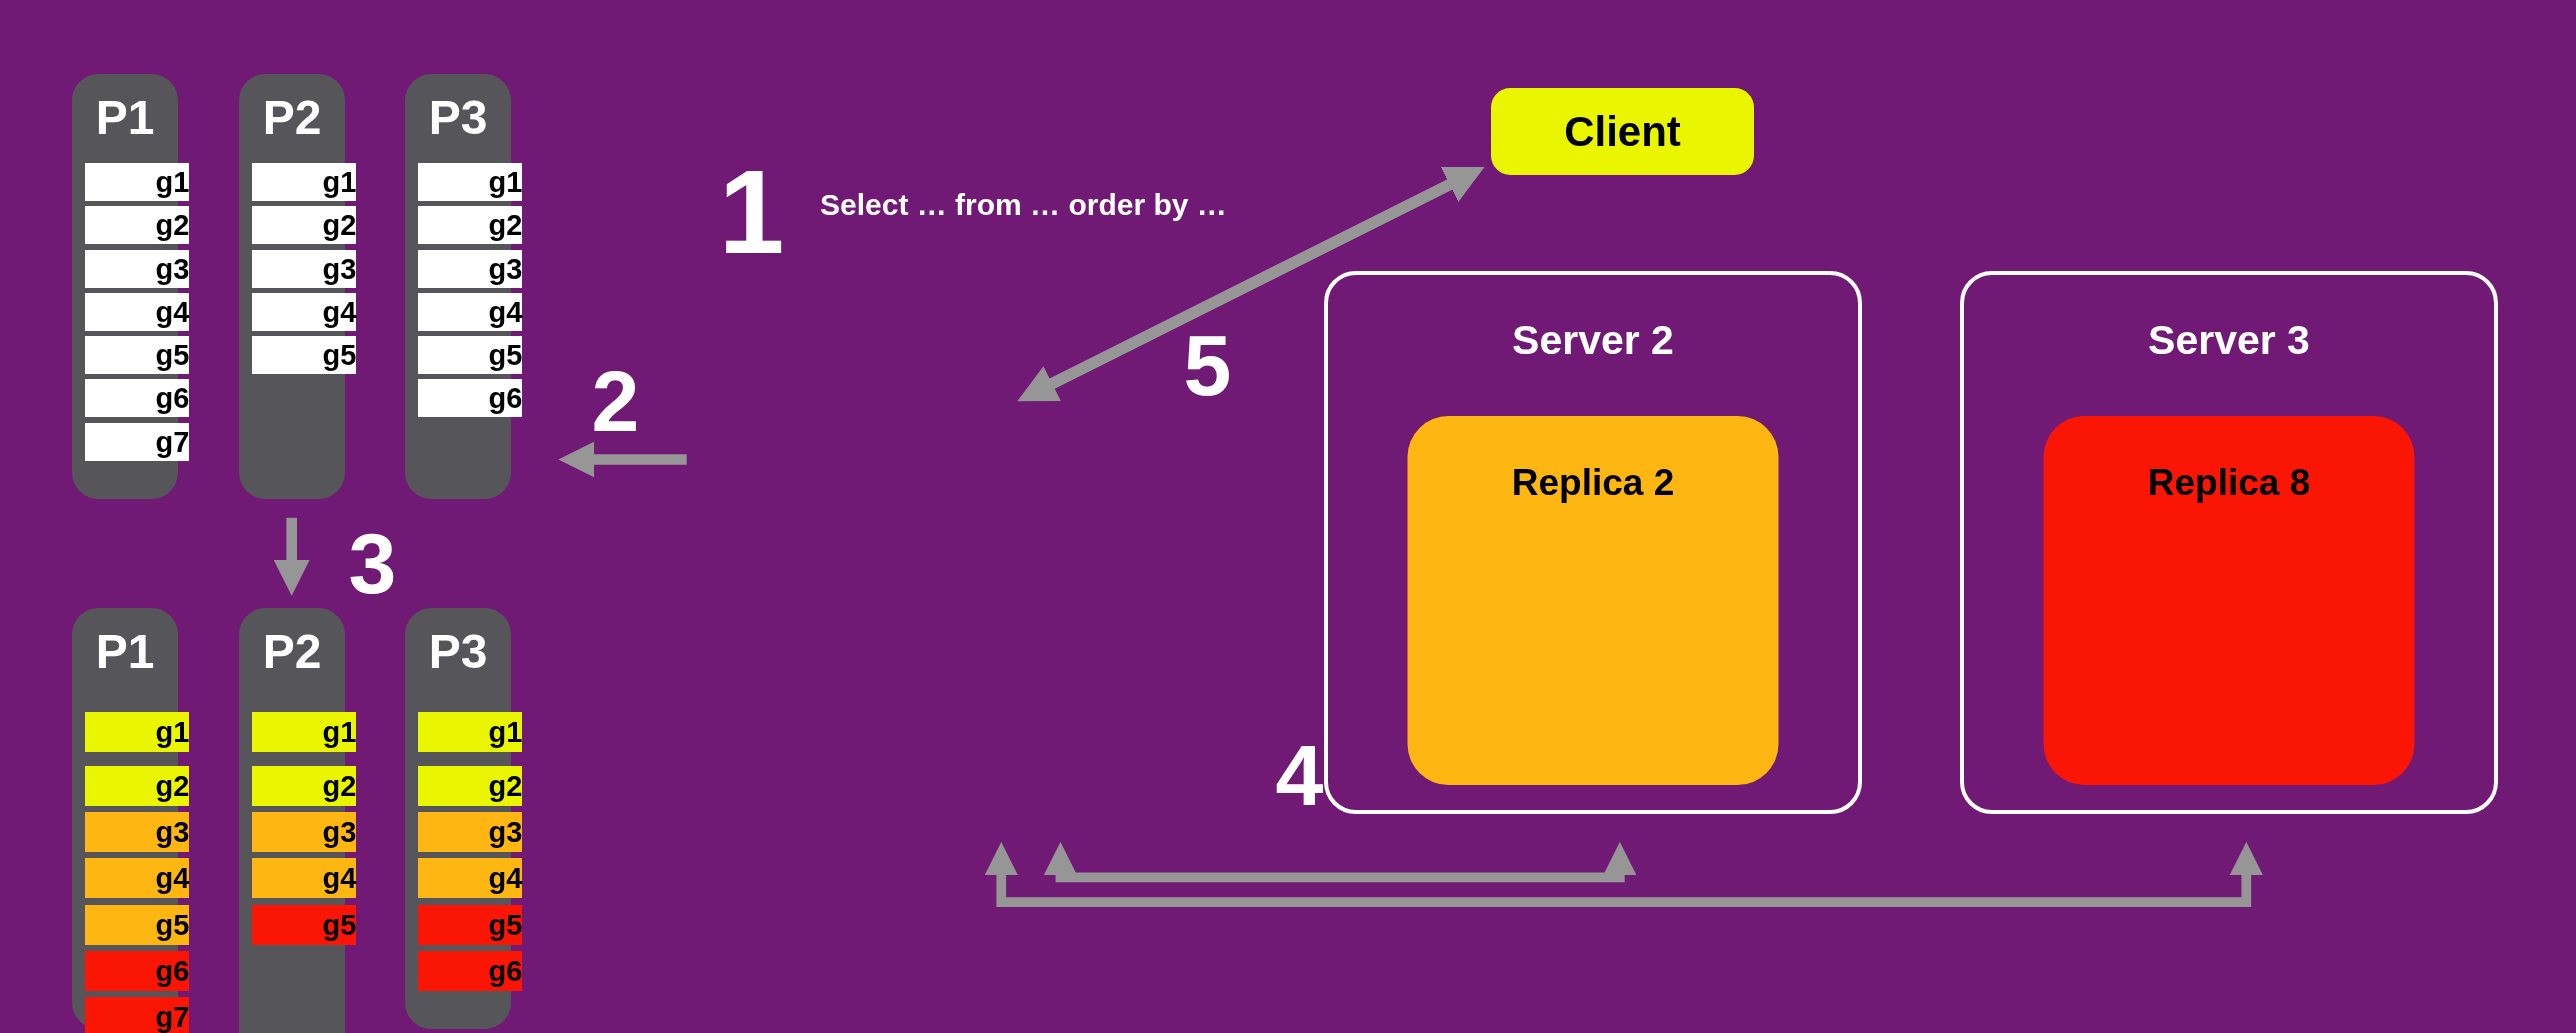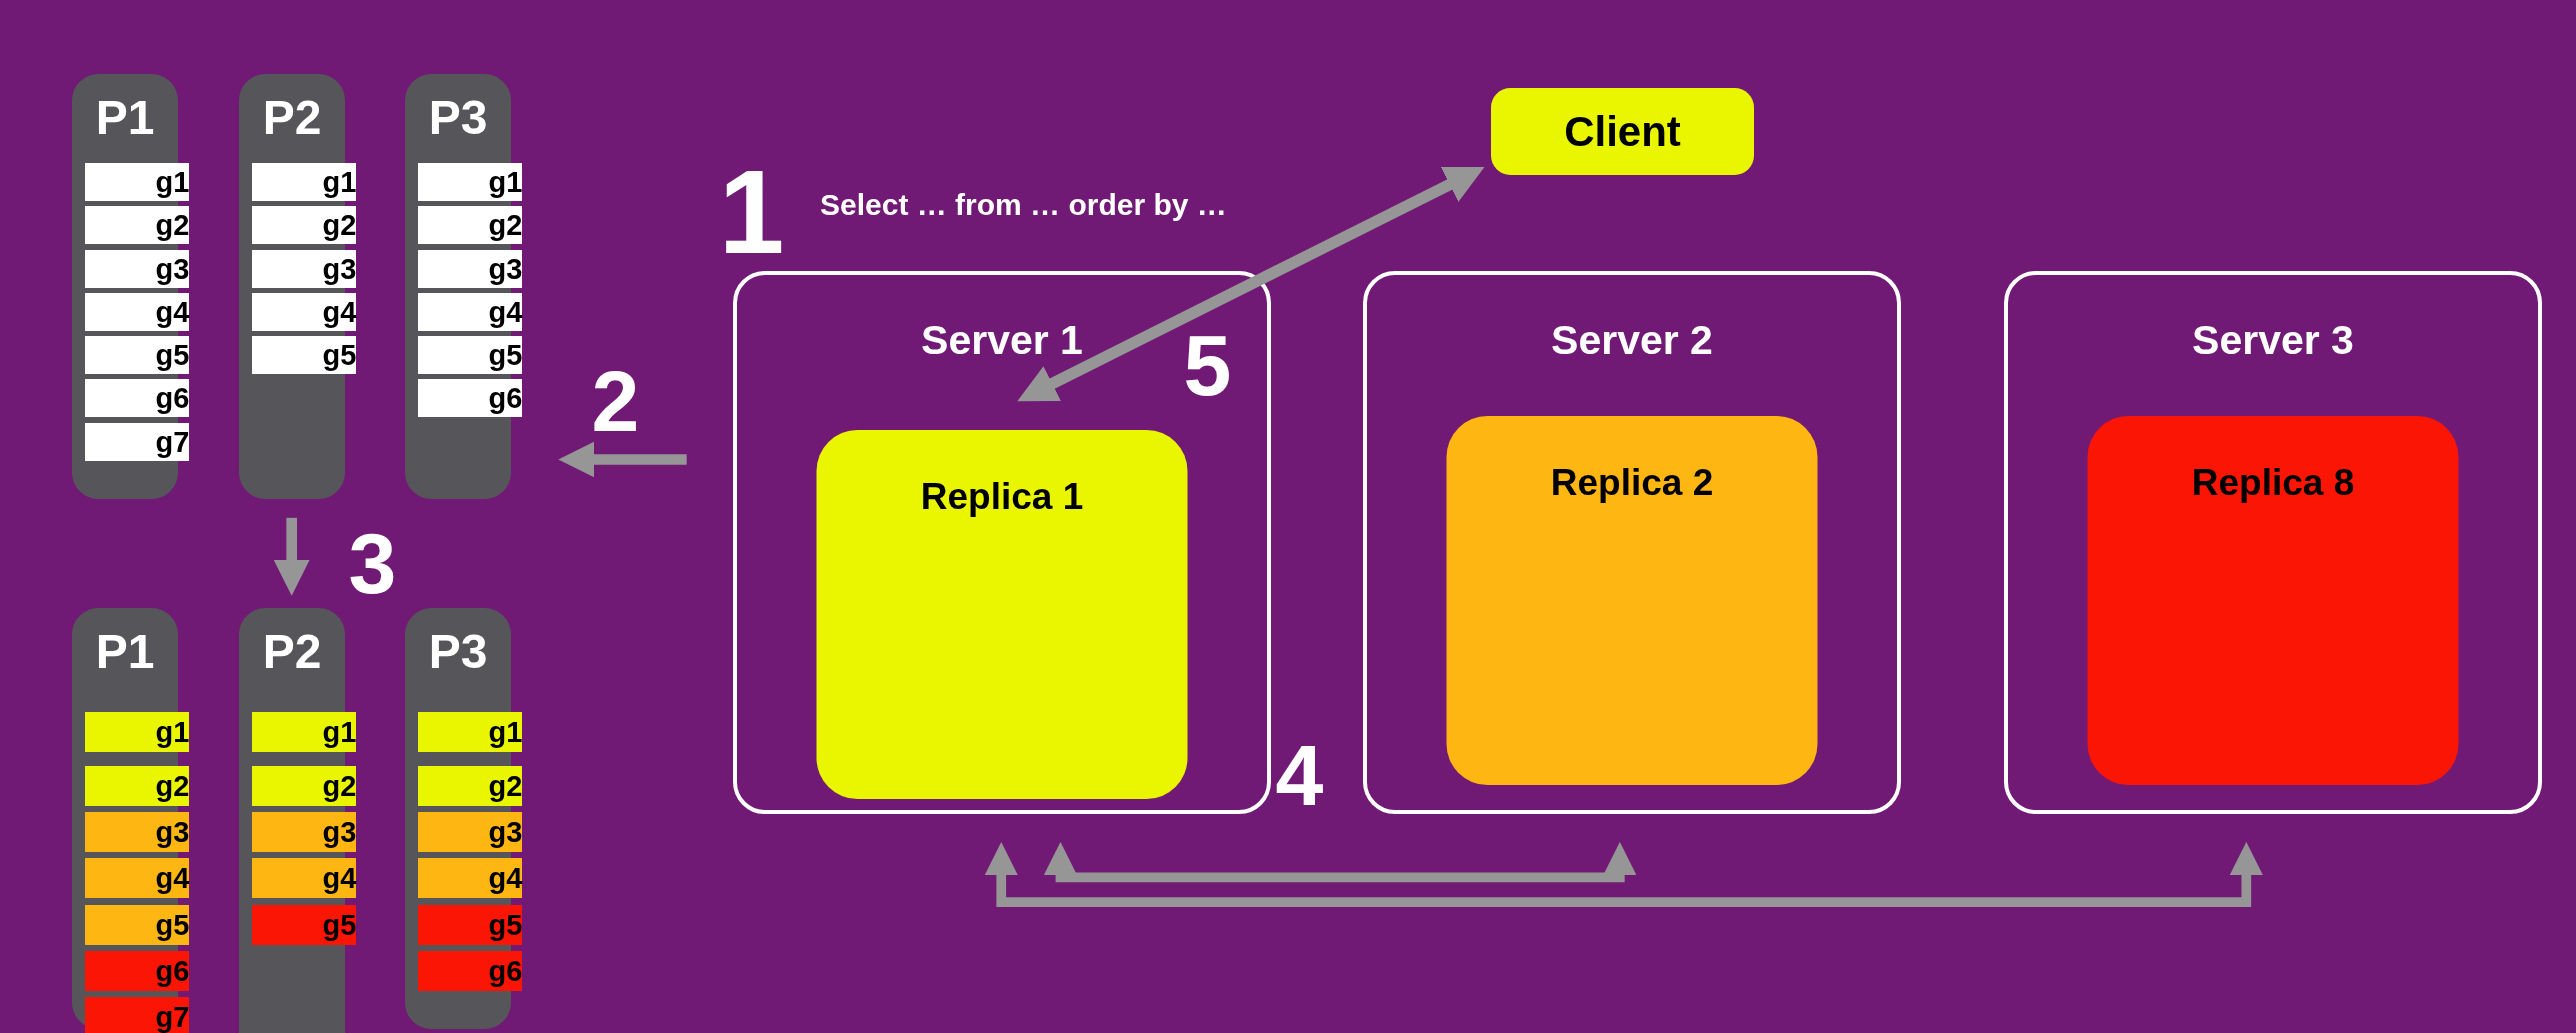--- a/index.html
+++ b/index.html
@@ -60,22 +60,22 @@
     color:#000;font-size:42px;
   }
   
   .server{
     position:absolute;top:271px;width:538px;height:543px;
     box-sizing:border-box;
     border:4.4px solid #ffffff;border-radius:32px;
     background:transparent;
   }
   .server.s1{left:733px;}
-  .server.s2{left:1363px;}
-  .server.s3{left:1960px;margin-left:44px;}
+  .server.s2{left:1324px;}
+  .server.s3{left:1960px;}
   .stitle{
     position:absolute;top:42px;left:0;width:100%;
     text-align:center;color:#ffffff;font-size:41px;line-height:46px;
   }
   .replica{
     position:absolute;top:141px;left:50%;transform:translateX(-50%);
     width:371px;height:369px;border-radius:41px;
     color:#000;
   }
   .rlabel{
@@ -162,26 +162,20 @@
   <div class="query">Select … from … order by …</div>
   <div class="bignum" style="left:567px;top:361px;">2</div>
   <div class="bignum" style="left:324px;top:523px;">3</div>
   <div class="bignum" style="left:1251px;top:735px;">4</div>
   <div class="bignum" style="left:1159px;top:325px;">5</div>
 
   <div class="client" data-color="yellow">
     <span>Client</span>
   </div>
 
-  <div class="server s1">
-    <div class="stitle">Server 1</div>
-    <div class="replica" data-color="yellow">
-      <div class="rlabel">Replica 1</div>
-    </div>
-  </div>
   <div class="server s2">
     <div class="stitle">Server 2</div>
     <div class="replica" data-color="orange">
       <div class="rlabel">Replica 2</div>
     </div>
   </div>
   <div class="server s3">
     <div class="stitle">Server 3</div>
     <div class="replica" data-color="red">
       <div class="rlabel">Replica 8</div>

